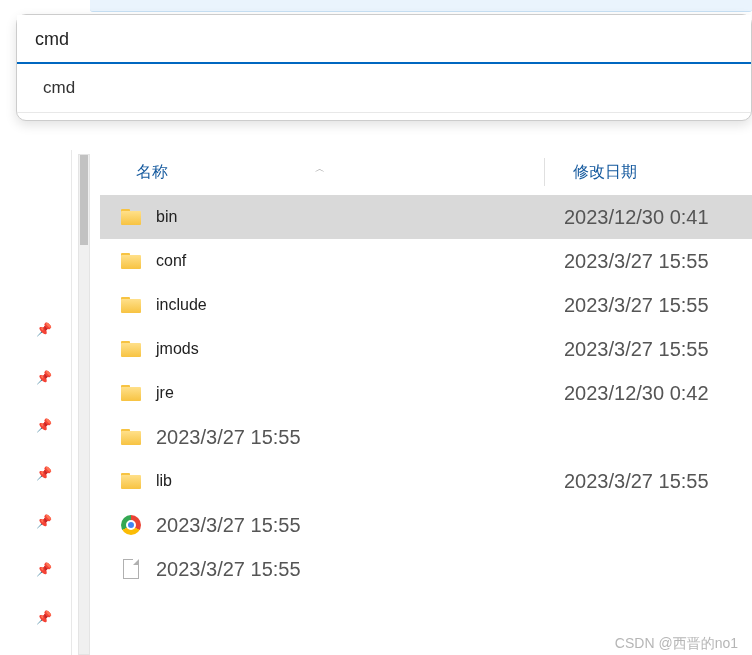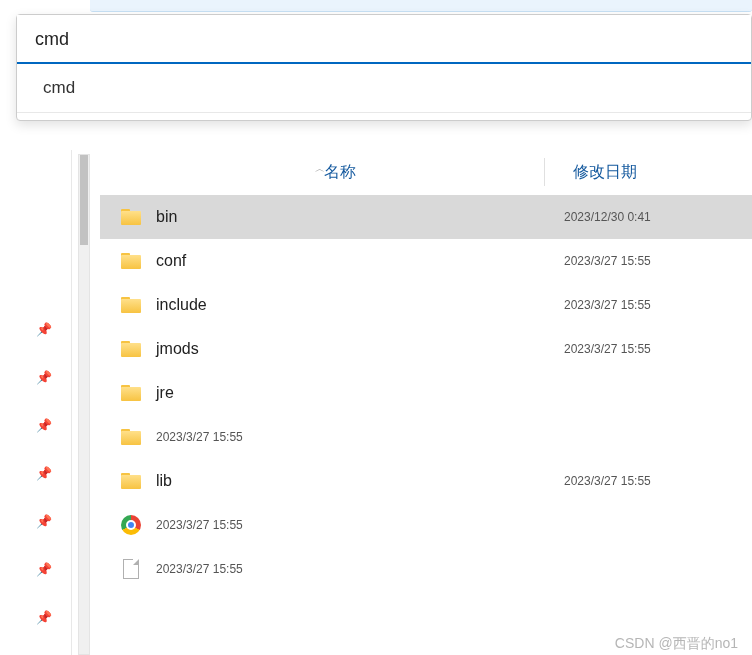--- a/index.html
+++ b/index.html
@@ -15,21 +15,21 @@
     .address-container {
       position: absolute;
       top: 14px;
       left: 16px;
       right: 0;
       z-index: 10;
     }
     .address-box {
       background: #fff;
       border: 1px solid #ccc;
-      border-radius: 4px;
+      border-radius: 10px;
       box-shadow: 0 4px 12px rgba(0,0,0,0.12);
     }
     .address-input {
       width: 100%;
       border: none;
       outline: none;
       padding: 14px 18px 12px;
       font-size: 18px;
       color: #222;
       font-family: inherit;
@@ -121,21 +121,20 @@
       top: 12px;
       color: #888;
       font-size: 10px;
     }
     .col-name-hdr {
       margin-left: 32px;
       width: 412px;
       color: #14599e;
       font-size: 16px;
       padding-left: 4px;
-      text-align: center;
     }
     .col-date-hdr {
       color: #14599e;
       font-size: 16px;
       border-left: 1px solid #e0e0e0;
       padding-left: 28px;
       flex: 1;
       height: 28px;
       display: flex;
       align-items: center;
@@ -210,21 +209,21 @@
       width: 6px; height: 6px;
       background: linear-gradient(135deg, #fff 48%, #b0b0b0 52%);
     }
     .file-name {
       width: 408px;
       color: #222;
       font-size: 16px;
     }
     .file-date {
       color: #555;
-      font-size: 12px;
+      font-size: 20px;
     }
     .watermark {
       position: absolute;
       right: 14px;
       bottom: 2px;
       color: rgba(120,120,120,0.55);
       font-size: 14px;
       pointer-events: none;
     }
     .top-hint {
@@ -333,20 +332,21 @@
             <span class="file-date">2023/3/27 15:55</span>
           </div>
           <div class="file-row">
             <span class="file-icon">
               <span class="folder-icon">
                 <span class="folder-tab"></span>
                 <span class="folder-back"></span>
               </span>
             </span>
             <span class="file-name">jre</span>
+            <span class="file-date">2023/12/30 0:42</span>
           </div>
           <div class="file-row">
             <span class="file-icon">
               <span class="folder-icon">
                 <span class="folder-tab"></span>
                 <span class="folder-back"></span>
               </span>
             </span>
             <span class="file-date">2023/3/27 15:55</span>
           </div>

